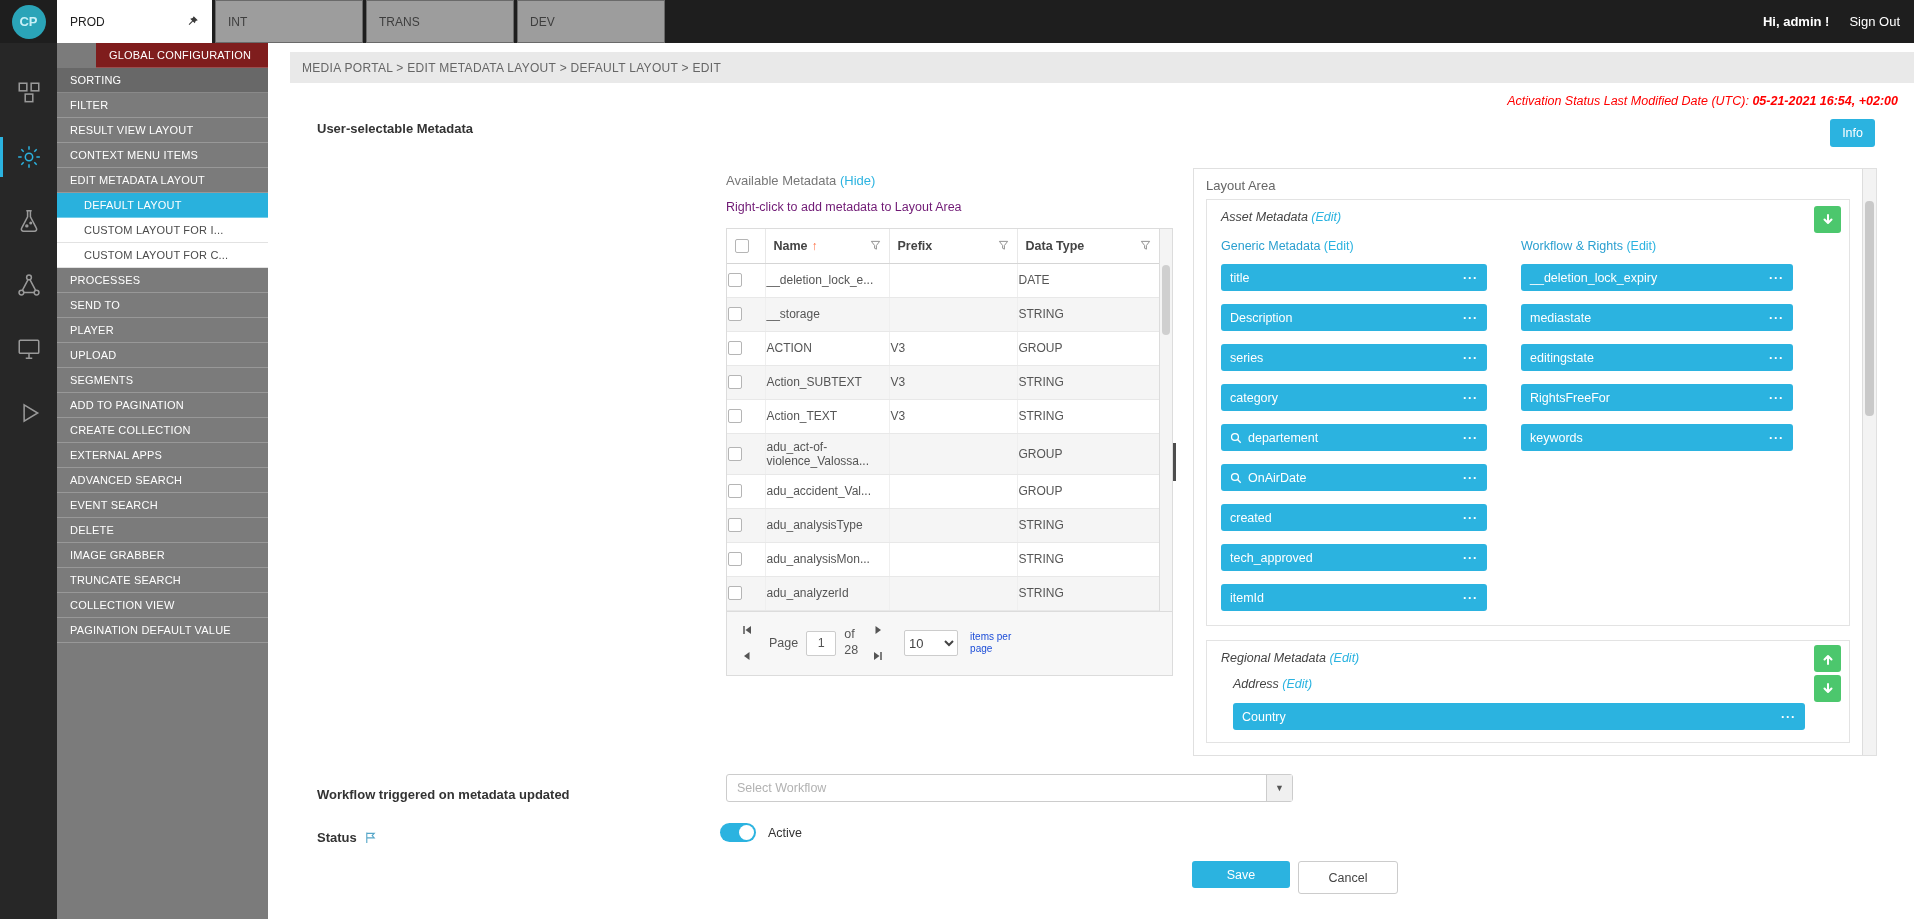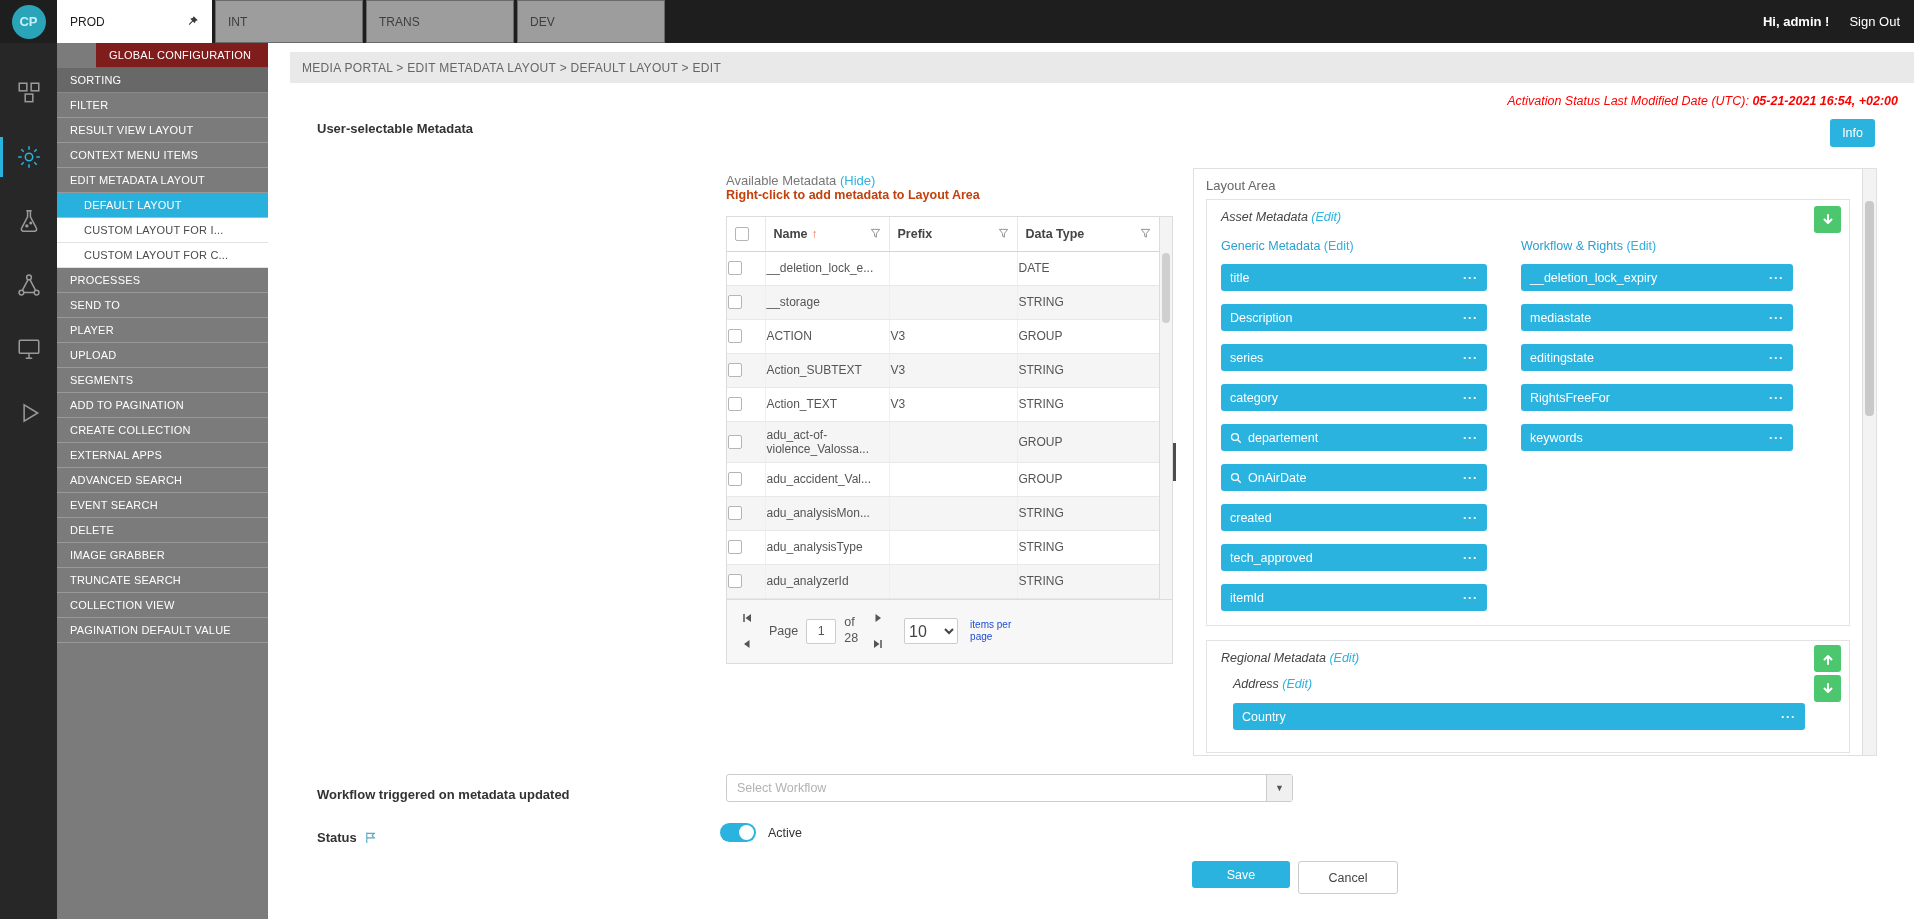--- a/index.html
+++ b/index.html
@@ -51,21 +51,21 @@
   .toolbar { position:absolute; left:458px; top:76px; display:flex; gap:5px; }
   .btn { height:28px; padding:0 13px; background:#2bb3e0; color:#fff; border:none; border-radius:3px; font-size:12.5px; font-family:inherit; cursor:pointer; }
   .btn.disabled { background:#a9def2; cursor:default; }
   .btn.gap { margin-left:30px; }
   .info-btn { position:absolute; right:39px; top:76px; height:28px; padding:0 12px; background:#2bb3e0; color:#fff; border:none; border-radius:3px; font-size:12.5px; font-family:inherit; cursor:pointer; }
 
   
   .available { position:absolute; left:458px; top:130px; width:447px; }
   .avail-head { font-size:13px; color:#777; }
   .link { color:#2bb3e0; cursor:pointer; }
-  .avail-hint { margin-top:0; font-size:12.5px; color:#c2410c;font-weight:bold; }
+  .avail-hint { margin-top:12px; font-size:12.5px; color:#701a75; }
   .grid { margin-top:14px; display:flex; border:1px solid #dcdcdc; }
   .grid table { flex:1; border-collapse:collapse; table-layout:fixed; width:432px; background:#fff; }
   .grid th { height:34px; font-size:12.5px; color:#444; text-align:left; font-weight:bold; padding:0 8px; border-bottom:1px solid #d5d5d5; border-right:1px solid #e8e8e8; background:#fff; cursor:pointer; }
   .grid th:last-child, .grid td:last-child { border-right:none; }
   .grid td { height:34px; font-size:12px; color:#555; padding:6px 1px; border-bottom:1px solid #e8e8e8; border-right:1px solid #efefef; word-wrap:break-word; overflow:hidden; }
   .grid tr:nth-child(even) td { background:#f5f5f5; }
   .cb { appearance:none; -webkit-appearance:none; width:14px; height:14px; border:1px solid #b5b5b5; border-radius:2px; background:#fff; cursor:pointer; vertical-align:middle; }
   .th-inner { display:flex; align-items:center; gap:4px; }
   .sort-asc { color:#ff6d41; font-weight:bold; font-size:12px; }
   .funnel { margin-left:auto; display:flex; cursor:pointer; }
@@ -73,35 +73,35 @@
   .grid-scroll .thumb { position:absolute; top:36px; left:2px; right:2px; height:70px; background:#cfcfcf; border-radius:4px; cursor:grab; }
 
   .pager { display:flex; align-items:center; border:1px solid #dcdcdc; border-top:none; background:#f7f7f7; padding:8px 10px; height:64px; }
   .pg-col { display:flex; flex-direction:column; gap:10px; padding:0 2px; }
   .pg-btn { background:none; border:none; cursor:pointer; padding:2px; display:flex; }
   .pg-text { font-size:12.5px; color:#555; }
   .pager .page-lbl { margin-left:12px; }
   .page-input { width:30px; height:25px; margin-left:8px; border:1px solid #ccc; border-radius:2px; text-align:center; font-size:12.5px; color:#555; font-family:inherit; }
   .of-stack { margin-left:8px; display:flex; flex-direction:column; font-size:12.5px; color:#555; line-height:1.25; }
   .pager .nav2 { margin-left:10px; }
-  .size-select { margin-left:16px; width:54px; height:26px; border:1px solid #ccc; border-radius:2px; font-size:16px; color:#444; font-family:inherit; background:#fff; }
+  .size-select { margin-left:16px; width:54px; height:26px; border:1px solid #ccc; border-radius:2px; font-size:13px; color:#444; font-family:inherit; background:#fff; }
   .perpage { margin-left:12px; display:inline-block; width:66px; font-size:10px; color:#1d4ed8; line-height:1.25; }
 
   
   .splitter { position:absolute; left:905px; top:400px; width:3px; height:38px; background:#4d4d4d; cursor:col-resize; }
 
   
   .layout-panel { position:absolute; left:925px; top:125px; width:684px; height:588px; border:1px solid #e0e0e0; display:flex; background:#fff; }
   .lp-content { flex:1; position:relative; overflow:hidden; }
   .lp-title { padding:9px 12px 6px; font-size:13px; color:#666; }
   .lp-scroll { width:14px; background:#f3f3f3; border-left:1px solid #ddd; position:relative; }
   .lp-scroll .thumb { position:absolute; top:32px; left:2px; right:2px; height:215px; background:#c9c9c9; border-radius:4px; cursor:grab; }
 
   .sec-box { margin:0 12px; border:1px solid #e3e3e3; padding:10px 14px 14px; position:relative; background:#fff; }
-  .sec-box.regional { margin-top:14px; padding-bottom:22px; }
+  .sec-box.regional { margin-top:14px; padding-bottom:12px; }
   .sec-title { font-style:italic; font-size:12.5px; color:#444; }
   .gbtn { width:27px; height:27px; border-radius:3px; background:#4cc76d; border:none; display:flex; align-items:center; justify-content:center; cursor:pointer; }
   .gbtn.single { position:absolute; right:8px; top:6px; }
   .gstack { position:absolute; right:8px; top:4px; display:flex; flex-direction:column; gap:3px; }
 
   .asset-cols { display:flex; gap:34px; margin-top:15px; }
   .col-generic { width:266px; }
   .col-wr { width:272px; }
   .col-title { font-size:12.5px; color:#2a9fd0; }
   .chips { margin-top:11px; display:flex; flex-direction:column; gap:13px; }
@@ -414,28 +414,28 @@
 
             <tr class="grid-row">
               <td><input type="checkbox" class="cb" style=""></td>
               <td>adu_accident_Val...</td>
               <td></td>
               <td>GROUP</td>
             </tr>
 
             <tr class="grid-row">
               <td><input type="checkbox" class="cb" style=""></td>
-              <td>adu_analysisMon...</td>
+              <td>adu_analysisType</td>
               <td></td>
               <td>STRING</td>
             </tr>
 
             <tr class="grid-row">
               <td><input type="checkbox" class="cb" style=""></td>
-              <td>adu_analysisType</td>
+              <td>adu_analysisMon...</td>
               <td></td>
               <td>STRING</td>
             </tr>
 
             <tr class="grid-row">
               <td><input type="checkbox" class="cb" style=""></td>
               <td>adu_analyzerId</td>
               <td></td>
               <td>STRING</td>
             </tr>

